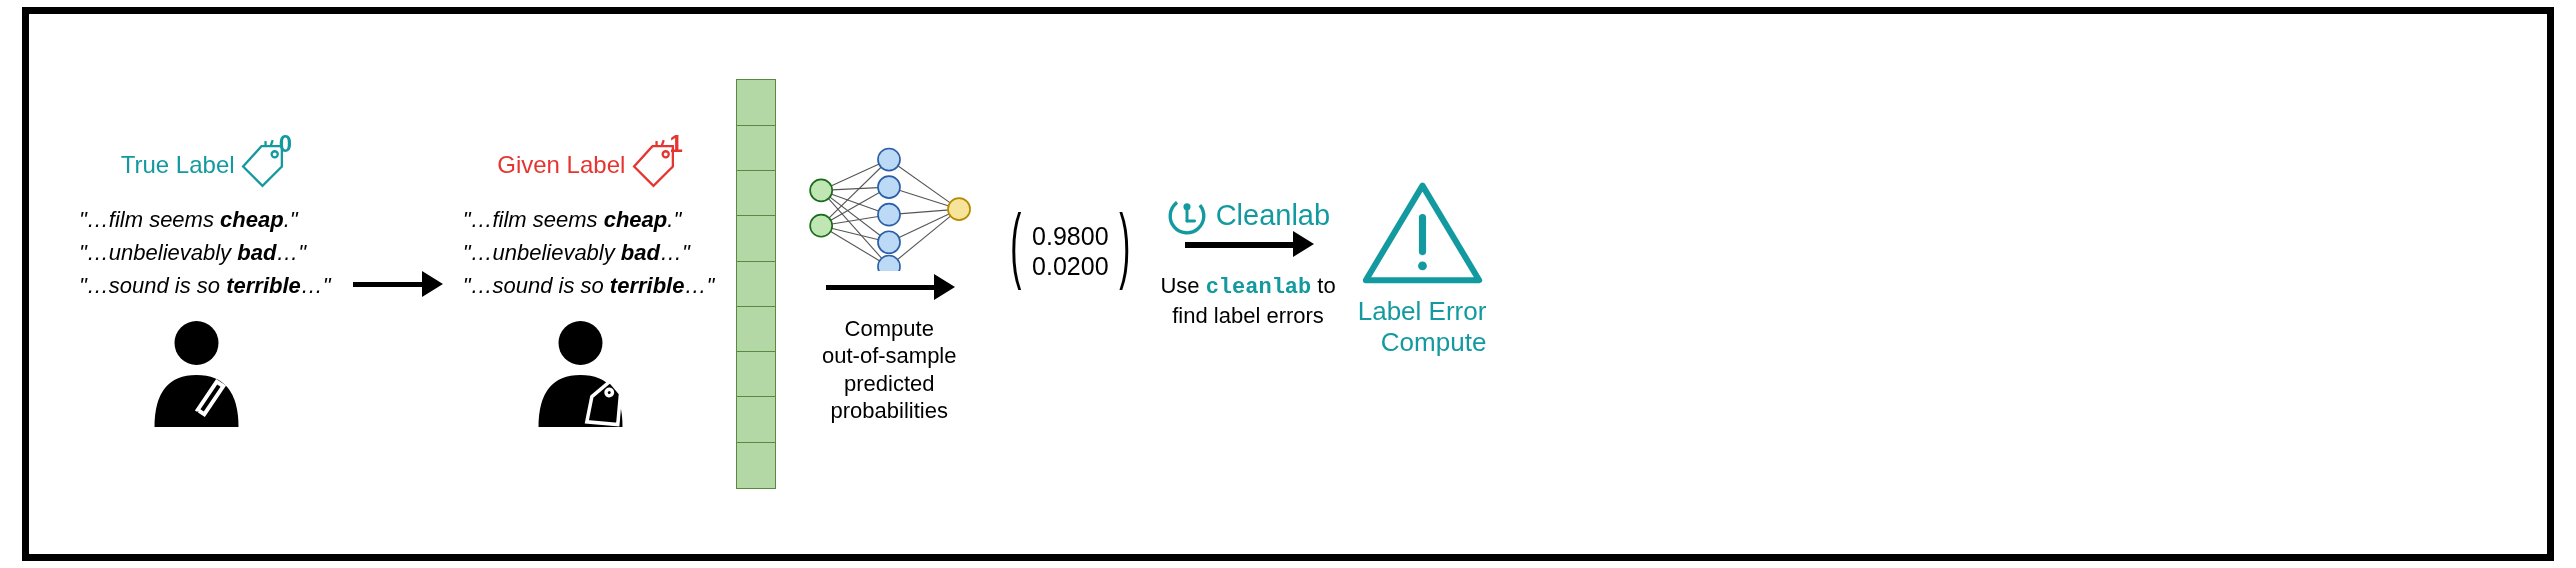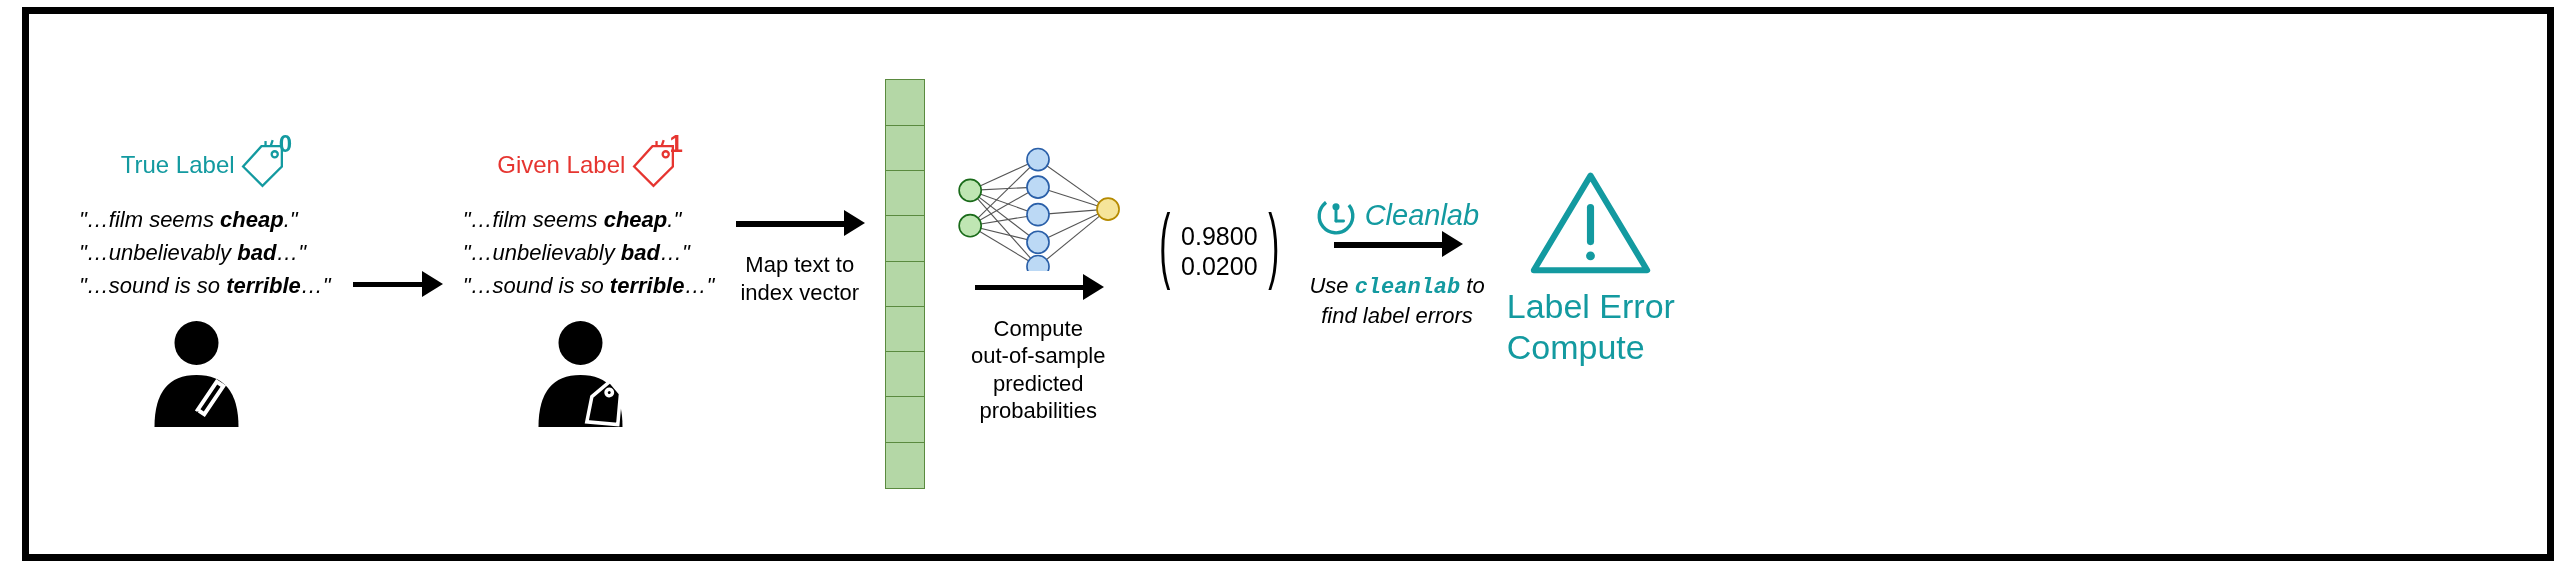--- a/index.html
+++ b/index.html
@@ -106,21 +106,21 @@
   .probs-vals { display:flex; flex-direction:column; align-items:center; padding: 0 2.2px; margin-top: 10px;}
   .probs-vals span { line-height: 1.2; }
 
   
   .cl-logo { display:flex; align-items:center; gap:7.7px; margin-bottom: 2.2px;}
   .cl-logo svg { width:42px; height:42px; }
   .cl-logo .name { font-size: 29px; color:#139aa0; }
 
   
   .warn { width: 127px; height: 110px; margin-bottom: 6.6px;}
-  .result-title { color:#139aa0; font-size:34px; text-align:left; line-height:1.2; margin-bottom:31px;}
+  .result-title { color:#139aa0; font-size:26px; text-align:right; line-height:1.2; margin-bottom:31px;}
   .result-lines { font-size:25px; text-align:center; line-height:1.35;}
 </style>
 </head>
 <body>
 
 <div class="canvas">
 
   <div class="stage">
     <div class="tag-row">
       <span class="tag-text teal">True Label</span>
@@ -178,27 +178,20 @@
     <svg class="person" viewBox="0 0 120 110">
       <circle cx="52" cy="24" r="22" fill="#000"></circle>
       <path d="M10 108 Q10 56 52 56 Q94 56 94 108 Z" fill="#000"></path>
       <g fill="none" stroke="#fff" stroke-width="3.5" transform="rotate(-40 80 82)">
         <path d="M70 68 L94 68 L94 84 L72 106 L50 84 Z" fill="#000"></path>
         <circle cx="86" cy="76" r="3.2"></circle>
       </g>
     </svg>
   </div>
 
-  <div class="arrow-block" style="margin-top:-44px;">
-    <div class="arrow"></div>
-    <div class="arrow-label">
-      <div>Map text to</div>
-      <div>index vector</div>
-    </div>
-  </div>
 
   <div class="stage">
     <div class="vector">
       <div class="cell"></div>
       <div class="cell"></div>
       <div class="cell"></div>
       <div class="cell"></div>
       <div class="cell"></div>
       <div class="cell"></div>
       <div class="cell"></div>
@@ -254,21 +247,21 @@
     <div class="probs">
       <span class="paren">(</span>
       <div class="probs-vals">
         <span>0.9800</span>
         <span>0.0200</span>
       </div>
       <span class="paren">)</span>
     </div>
   </div>
 
-  <div class="arrow-block" style="margin-top:-44px;font-style:italic;">
+  <div class="arrow-block" style="margin-top:-44px;">
     <div class="cl-logo">
       <svg viewBox="0 0 100 100">
         <circle cx="50" cy="50" r="40" fill="none" stroke="#139aa0" stroke-width="8" stroke-dasharray="190 60" transform="rotate(-40 50 50)"></circle>
         <g stroke="#139aa0" stroke-width="7" fill="none" stroke-linecap="round">
           <line x1="50" y1="28" x2="50" y2="62"></line>
           <line x1="50" y1="62" x2="68" y2="62"></line>
           <circle cx="50" cy="28" r="5" fill="#139aa0"></circle>
         </g>
       </svg>
       <span class="name">Cleanlab</span>

